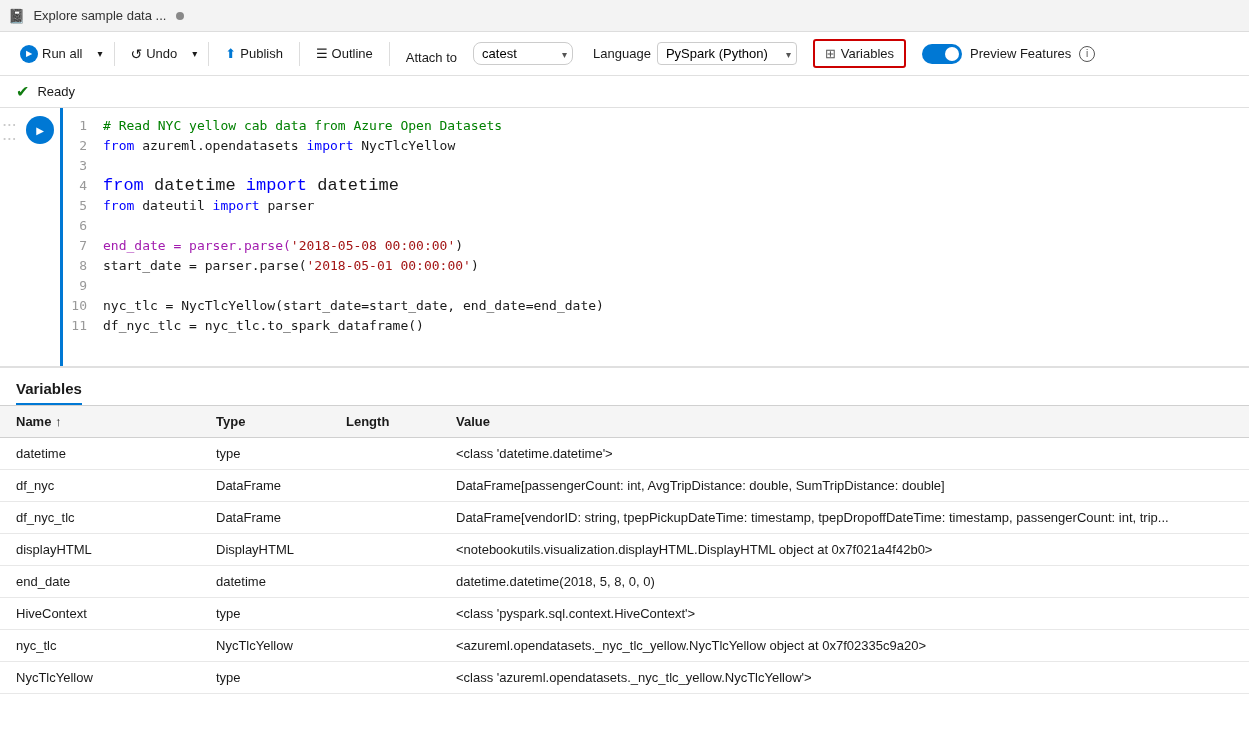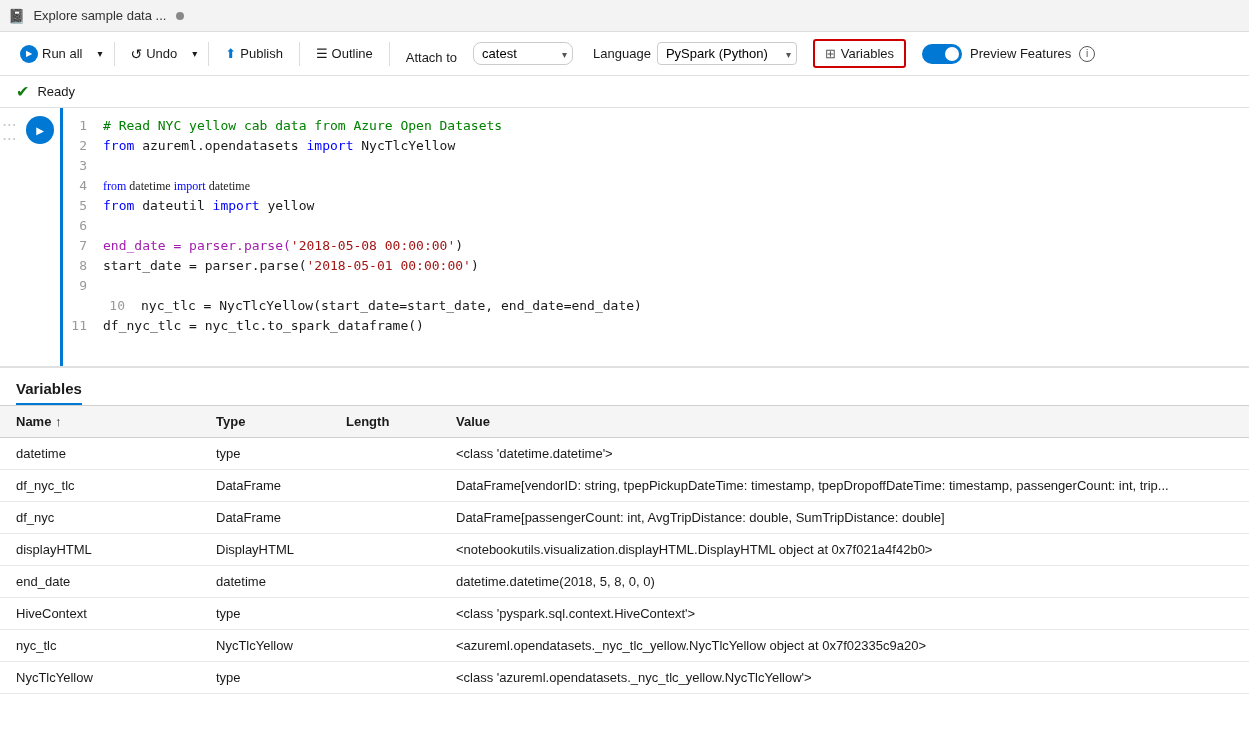--- a/index.html
+++ b/index.html
@@ -178,43 +178,43 @@
           <div style="display: flex; min-height: 20px;">
             <span style="width: 40px; text-align: right; padding-right: 16px; color: rgb(153, 153, 153); font-size: 13px; font-family: Consolas, monospace; user-select: none; flex-shrink: 0; line-height: 20px;">2</span>
             <span style="font-family: Consolas, monospace; font-size: 13px; line-height: 20px; white-space: pre;"><span style="color: rgb(0, 0, 255);">from</span><span style="color: rgb(26, 26, 26);"> azureml.opendatasets </span><span style="color: rgb(0, 0, 255);">import</span><span style="color: rgb(26, 26, 26);"> NycTlcYellow</span></span>
           </div>
           <div style="display: flex; min-height: 20px;">
             <span style="width: 40px; text-align: right; padding-right: 16px; color: rgb(153, 153, 153); font-size: 13px; font-family: Consolas, monospace; user-select: none; flex-shrink: 0; line-height: 20px;">3</span>
             <span style="font-family: Consolas, monospace; font-size: 13px; line-height: 20px; white-space: pre;"></span>
           </div>
           <div style="display: flex; min-height: 20px;">
             <span style="width: 40px; text-align: right; padding-right: 16px; color: rgb(153, 153, 153); font-size: 13px; font-family: Consolas, monospace; user-select: none; flex-shrink: 0; line-height: 20px;">4</span>
-            <span style="font-family: Liberation Serif, serif; font-size: 12px; line-height: 20px; white-space: pre; text-align: center;"><span style="color: rgb(0, 0, 255);">from</span><span style="color: rgb(26, 26, 26);"> datetime </span><span style="color: rgb(0, 0, 255);">import</span><span style="color: rgb(26, 26, 26);"> datetime</span></span>
+            <span style="font-family: Liberation Mono, monospace; font-size: 17px; line-height: 20px; white-space: pre; text-align: center;"><span style="color: rgb(0, 0, 255);">from</span><span style="color: rgb(26, 26, 26);"> datetime </span><span style="color: rgb(0, 0, 255);">import</span><span style="color: rgb(26, 26, 26);"> datetime</span></span>
           </div>
           <div style="display: flex; min-height: 20px;">
             <span style="width: 40px; text-align: right; padding-right: 16px; color: rgb(153, 153, 153); font-size: 13px; font-family: Consolas, monospace; user-select: none; flex-shrink: 0; line-height: 20px;">5</span>
-            <span style="font-family: Consolas, monospace; font-size: 13px; line-height: 20px; white-space: pre;"><span style="color: rgb(0, 0, 255);">from</span><span style="color: rgb(26, 26, 26);"> dateutil </span><span style="color: rgb(0, 0, 255);">import</span><span style="color: rgb(26, 26, 26);"> yellow</span></span>
+            <span style="font-family: Consolas, monospace; font-size: 13px; line-height: 20px; white-space: pre;"><span style="color: rgb(0, 0, 255);">from</span><span style="color: rgb(26, 26, 26);"> dateutil </span><span style="color: rgb(0, 0, 255);">import</span><span style="color: rgb(26, 26, 26);"> parser</span></span>
           </div>
           <div style="display: flex; min-height: 20px;">
             <span style="width: 40px; text-align: right; padding-right: 16px; color: rgb(153, 153, 153); font-size: 13px; font-family: Consolas, monospace; user-select: none; flex-shrink: 0; line-height: 20px;">6</span>
             <span style="font-family: Consolas, monospace; font-size: 13px; line-height: 20px; white-space: pre;"></span>
           </div>
           <div style="display: flex; min-height: 20px;">
             <span style="width: 40px; text-align: right; padding-right: 16px; color: rgb(153, 153, 153); font-size: 13px; font-family: Consolas, monospace; user-select: none; flex-shrink: 0; line-height: 20px;">7</span>
             <span style="font-family: Consolas, monospace; font-size: 13px; line-height: 20px; white-space: pre;"><span style="color: #a21caf;">end_date = parser.parse(</span><span style="color: rgb(163, 21, 21);">'2018-05-08 00:00:00'</span><span style="color: rgb(26, 26, 26);">)</span></span>
           </div>
           <div style="display: flex; min-height: 20px;">
             <span style="width: 40px; text-align: right; padding-right: 16px; color: rgb(153, 153, 153); font-size: 13px; font-family: Consolas, monospace; user-select: none; flex-shrink: 0; line-height: 20px;">8</span>
             <span style="font-family: Consolas, monospace; font-size: 13px; line-height: 20px; white-space: pre;"><span style="color: rgb(26, 26, 26);">start_date = parser.parse(</span><span style="color: rgb(163, 21, 21);">'2018-05-01 00:00:00'</span><span style="color: rgb(26, 26, 26);">)</span></span>
           </div>
           <div style="display: flex; min-height: 20px;">
             <span style="width: 40px; text-align: right; padding-right: 16px; color: rgb(153, 153, 153); font-size: 13px; font-family: Consolas, monospace; user-select: none; flex-shrink: 0; line-height: 20px;">9</span>
             <span style="font-family: Consolas, monospace; font-size: 13px; line-height: 20px; white-space: pre;"></span>
           </div>
-          <div style="display: flex; min-height: 20px; padding-left: 38px;">
+          <div style="display: flex; min-height: 20px;">
             <span style="width: 40px; text-align: right; padding-right: 16px; color: rgb(153, 153, 153); font-size: 13px; font-family: Consolas, monospace; user-select: none; flex-shrink: 0; line-height: 20px;">10</span>
             <span style="font-family: Consolas, monospace; font-size: 13px; line-height: 20px; white-space: pre;"><span style="color: rgb(26, 26, 26);">nyc_tlc = NycTlcYellow(start_date=start_date, end_date=end_date)</span></span>
           </div>
           <div style="display: flex; min-height: 20px;">
             <span style="width: 40px; text-align: right; padding-right: 16px; color: rgb(153, 153, 153); font-size: 13px; font-family: Consolas, monospace; user-select: none; flex-shrink: 0; line-height: 20px;">11</span>
             <span style="font-family: Consolas, monospace; font-size: 13px; line-height: 20px; white-space: pre;"><span style="color: rgb(26, 26, 26);">df_nyc_tlc = nyc_tlc.to_spark_dataframe()</span></span>
           </div>
         </div>
     </div>
   </div>
@@ -242,32 +242,32 @@
           </tr>
         </thead>
         <tbody id="vars-tbody">
         <tr>
               <td>datetime</td>
               <td>type</td>
               <td></td>
               <td>&lt;class 'datetime.datetime'&gt;</td>
             </tr>
             <tr>
+              <td>df_nyc</td>
+              <td>DataFrame</td>
+              <td></td>
+              <td>DataFrame[passengerCount: int, AvgTripDistance: double, SumTripDistance: double]</td>
+            </tr>
+            <tr>
               <td>df_nyc_tlc</td>
               <td>DataFrame</td>
               <td></td>
               <td>DataFrame[vendorID: string, tpepPickupDateTime: timestamp, tpepDropoffDateTime: timestamp, passengerCount: int, trip...</td>
             </tr>
             <tr>
-              <td>df_nyc</td>
-              <td>DataFrame</td>
-              <td></td>
-              <td>DataFrame[passengerCount: int, AvgTripDistance: double, SumTripDistance: double]</td>
-            </tr>
-            <tr>
               <td>displayHTML</td>
               <td>DisplayHTML</td>
               <td></td>
               <td>&lt;notebookutils.visualization.displayHTML.DisplayHTML object at 0x7f021a4f42b0&gt;</td>
             </tr>
             <tr>
               <td>end_date</td>
               <td>datetime</td>
               <td></td>
               <td>datetime.datetime(2018, 5, 8, 0, 0)</td>

